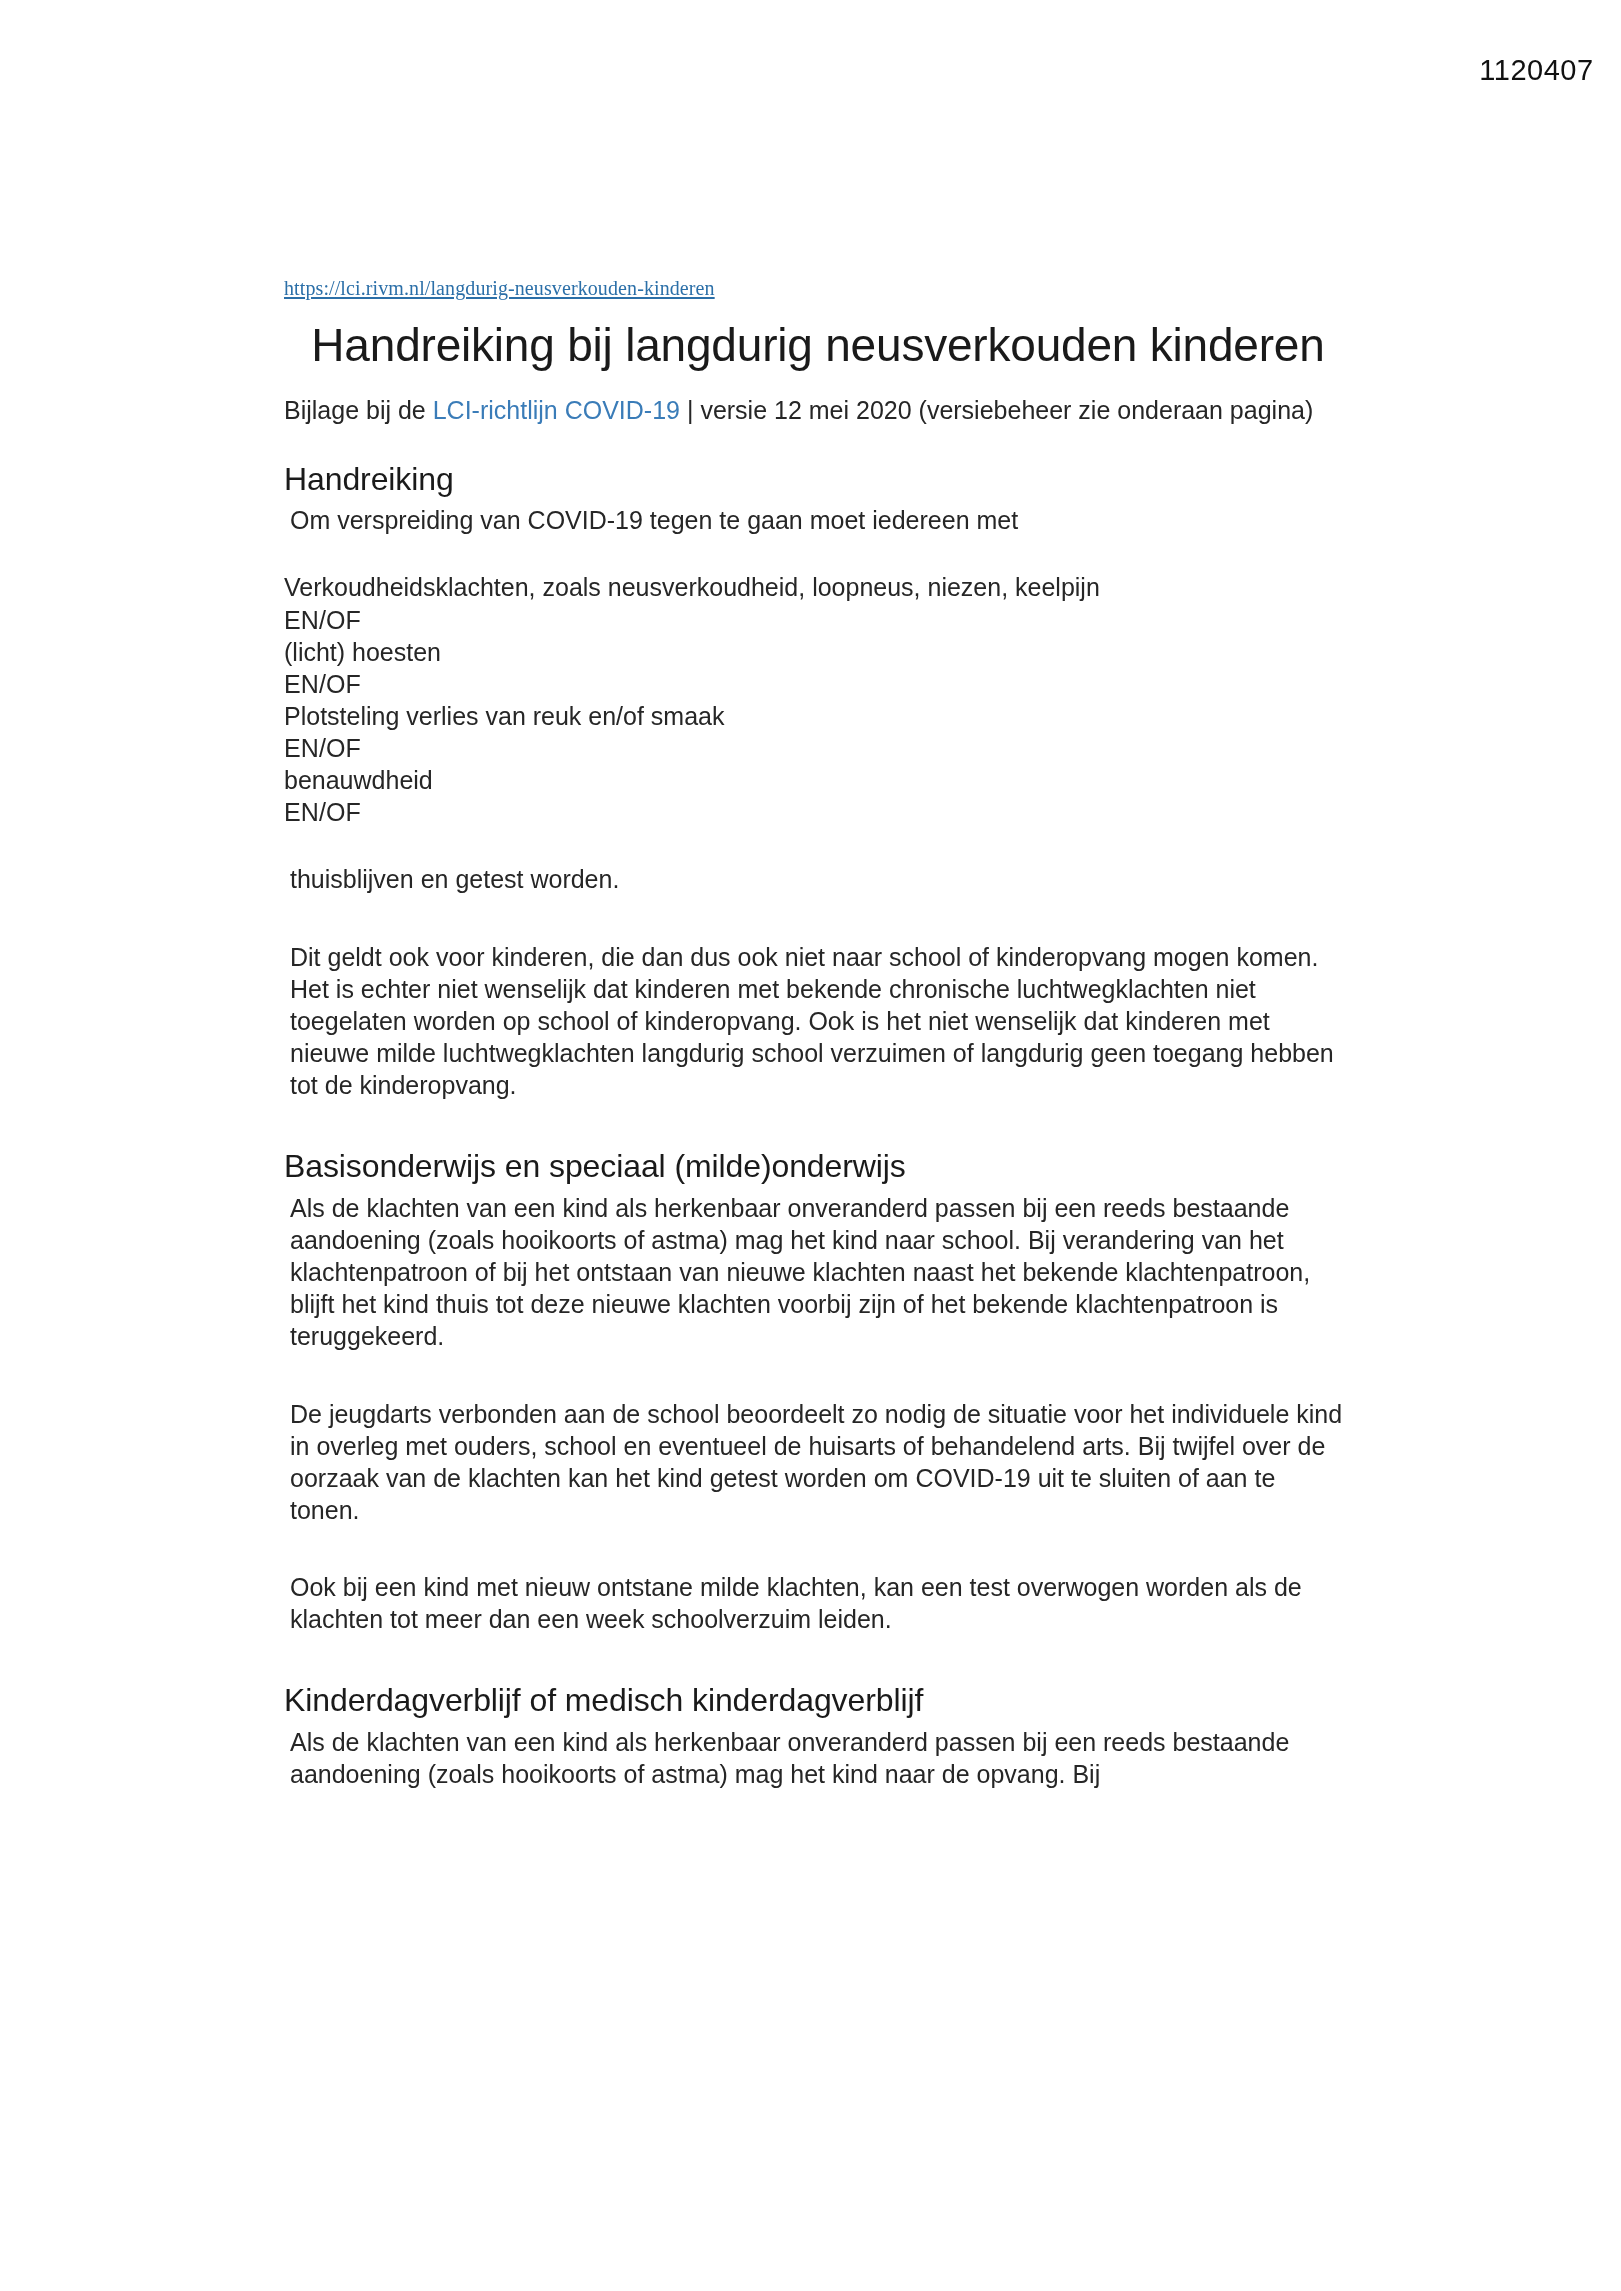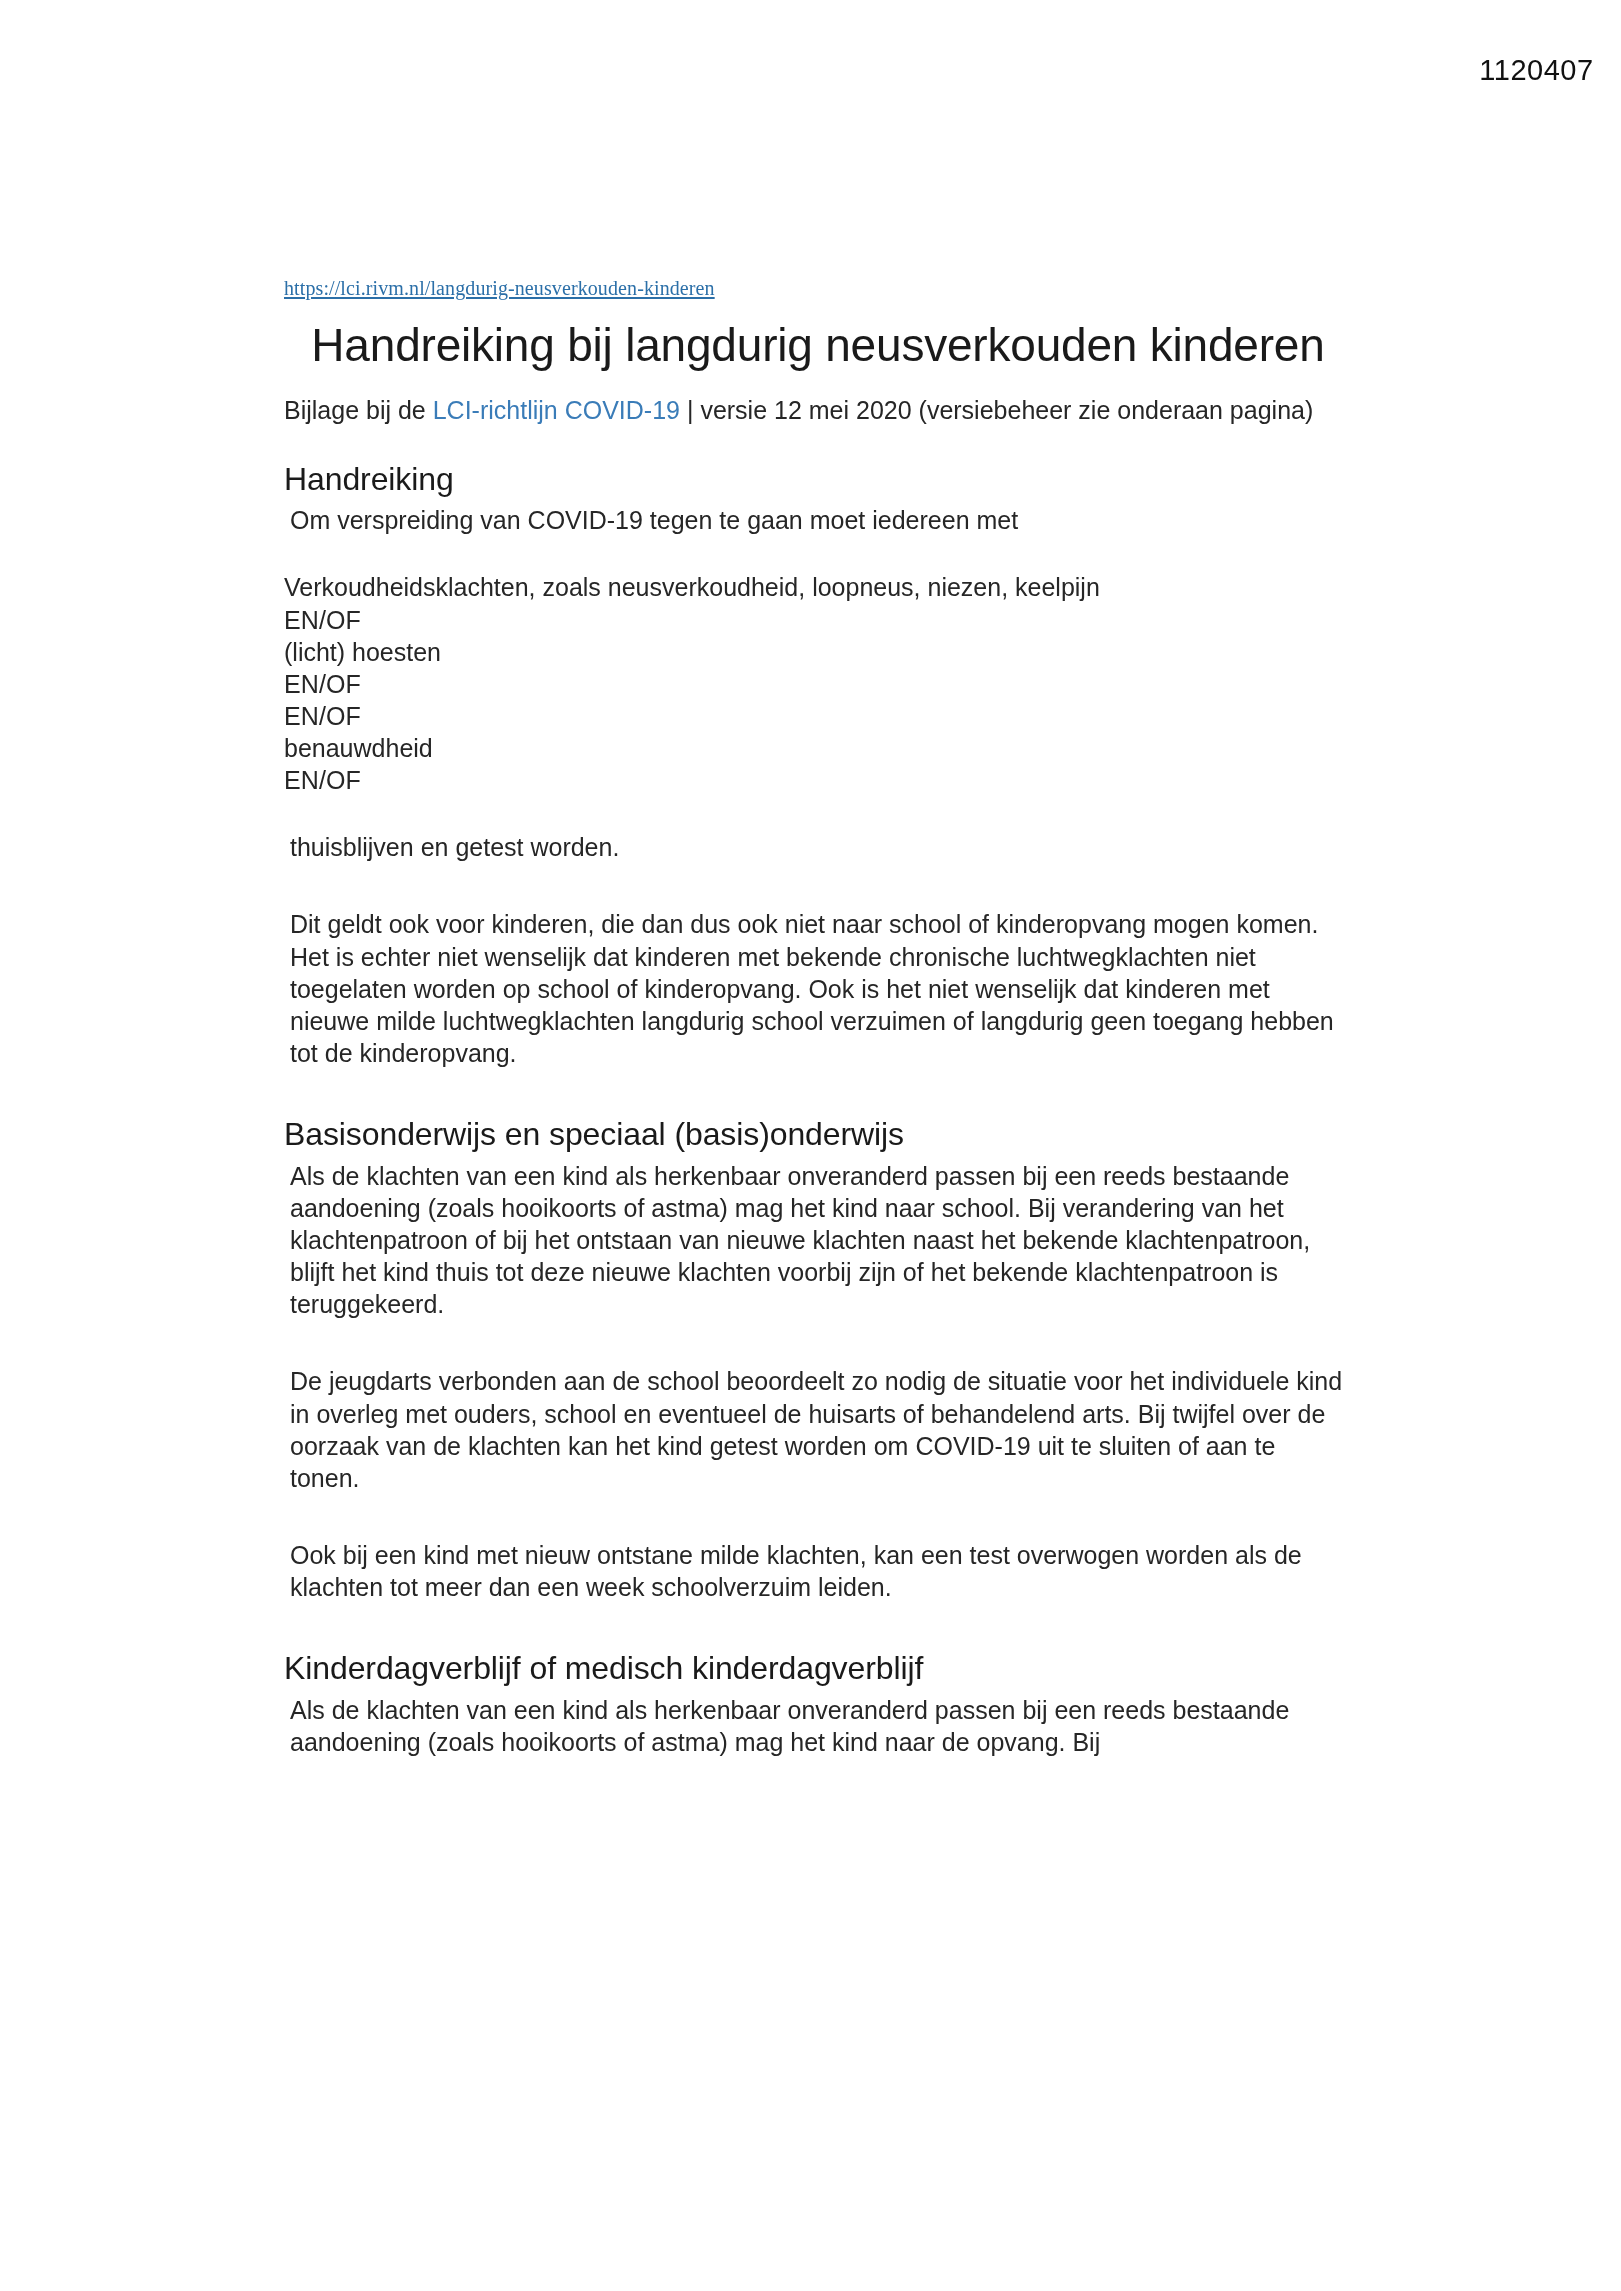--- a/index.html
+++ b/index.html
@@ -140,36 +140,37 @@
 
     <p class="body-text">Om verspreiding van COVID-19 tegen te gaan moet iedereen met</p>
 
     <div class="gap-sm"></div>
 
     <ul class="symptom-list">
       <li>Verkoudheidsklachten, zoals neusverkoudheid, loopneus, niezen, keelpijn</li>
       <li class="conjunction">EN/OF</li>
       <li>(licht) hoesten</li>
       <li class="conjunction">EN/OF</li>
+      <li>Plotsteling verlies van reuk en/of smaak</li>
       <li class="conjunction">EN/OF</li>
       <li>benauwdheid</li>
       <li class="conjunction">EN/OF</li>
     </ul>
 
     <div class="gap-sm"></div>
 
     <p class="body-text">thuisblijven en getest worden.</p>
 
     <div class="gap-md"></div>
 
     <p class="body-text">Dit geldt ook voor kinderen, die dan dus ook niet naar school of kinderopvang mogen komen. Het is echter niet wenselijk dat kinderen met bekende chronische luchtwegklachten niet toegelaten worden op school of kinderopvang. Ook is het niet wenselijk dat kinderen met nieuwe milde luchtwegklachten langdurig school verzuimen of langdurig geen toegang hebben tot de kinderopvang.</p>
 
     <div class="gap-lg"></div>
 
-    <h2 class="section-heading">Basisonderwijs en speciaal (basis)onderwijs</h2>
+    <h2 class="section-heading">Basisonderwijs en speciaal (milde)onderwijs</h2>
 
     <p class="body-text">Als de klachten van een kind als herkenbaar onveranderd passen bij een reeds bestaande aandoening (zoals hooikoorts of astma) mag het kind naar school. Bij verandering van het klachtenpatroon of bij het ontstaan van nieuwe klachten naast het bekende klachtenpatroon, blijft het kind thuis tot deze nieuwe klachten voorbij zijn of het bekende klachtenpatroon is teruggekeerd.</p>
 
     <div class="gap-md"></div>
 
     <p class="body-text">De jeugdarts verbonden aan de school beoordeelt zo nodig de situatie voor het individuele kind in overleg met ouders, school en eventueel de huisarts of behandelend arts. Bij twijfel over de oorzaak van de klachten kan het kind getest worden om COVID-19 uit te sluiten of aan te tonen.</p>
 
     <div class="gap-md"></div>
 
     <p class="body-text">Ook bij een kind met nieuw ontstane milde klachten, kan een test overwogen worden als de klachten tot meer dan een week schoolverzuim leiden.</p>

